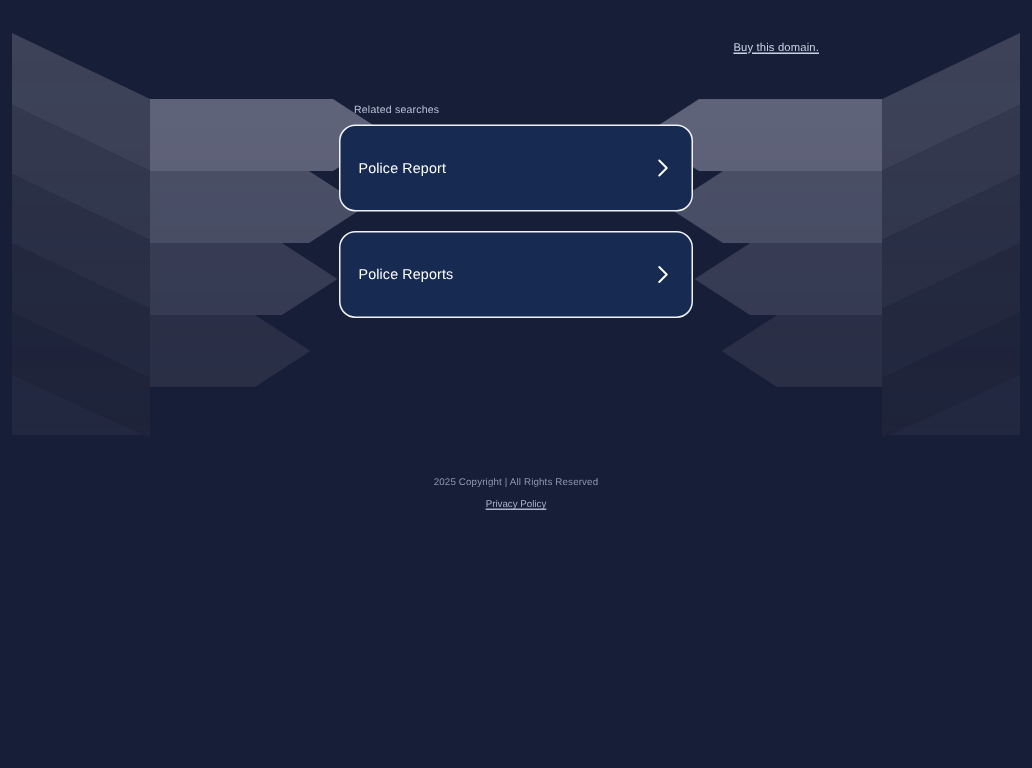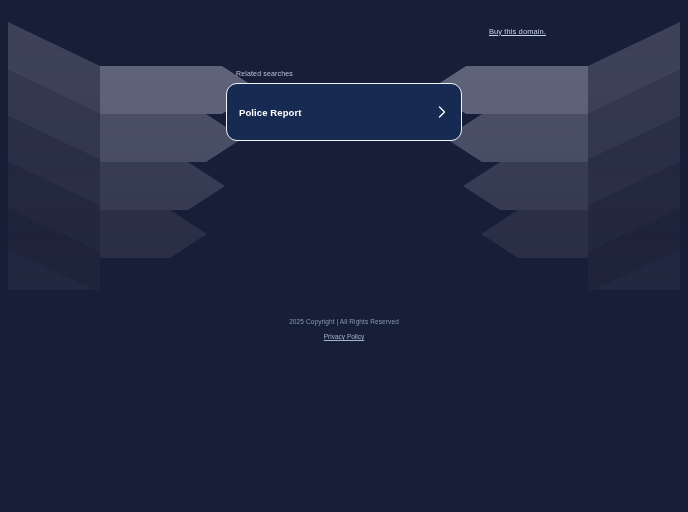--- a/index.html
+++ b/index.html
@@ -80,21 +80,21 @@
     border-radius: 11px;
     background: #172a51;
     display: flex;
     align-items: center;
     justify-content: space-between;
     padding: 0 14px 0 12px;
     cursor: pointer;
   }
   .card-label {
     font-size: 9.5px;
-    font-weight: bold;
+    font-weight: normal;
     color: #ffffff;
     letter-spacing: .1px;
   }
   .chev {
     width: 10px;
     height: 14px;
     flex: 0 0 auto;
     display: block;
   }
   .chev svg { display: block; }
@@ -208,20 +208,28 @@
 
     <div class="card">
       <span class="card-label">Police Report</span>
       <span class="chev">
         <svg viewBox="0 0 10 14" width="10" height="14" aria-hidden="true">
           <path d="M2.5 2 L7.5 7 L2.5 12" fill="none" stroke="#ffffff" stroke-width="1.3" stroke-linecap="round" stroke-linejoin="round"></path>
         </svg>
       </span>
     </div>
 
+    <div class="card">
+      <span class="card-label">Police Reports</span>
+      <span class="chev">
+        <svg viewBox="0 0 10 14" width="10" height="14" aria-hidden="true">
+          <path d="M2.5 2 L7.5 7 L2.5 12" fill="none" stroke="#ffffff" stroke-width="1.3" stroke-linecap="round" stroke-linejoin="round"></path>
+        </svg>
+      </span>
+    </div>
 
 
   </div>
 </div>
 
 <div class="footer">
   <div class="copyright">2025 Copyright | All Rights Reserved</div>
   <a class="privacy" href="#">Privacy Policy</a>
 </div>
 

